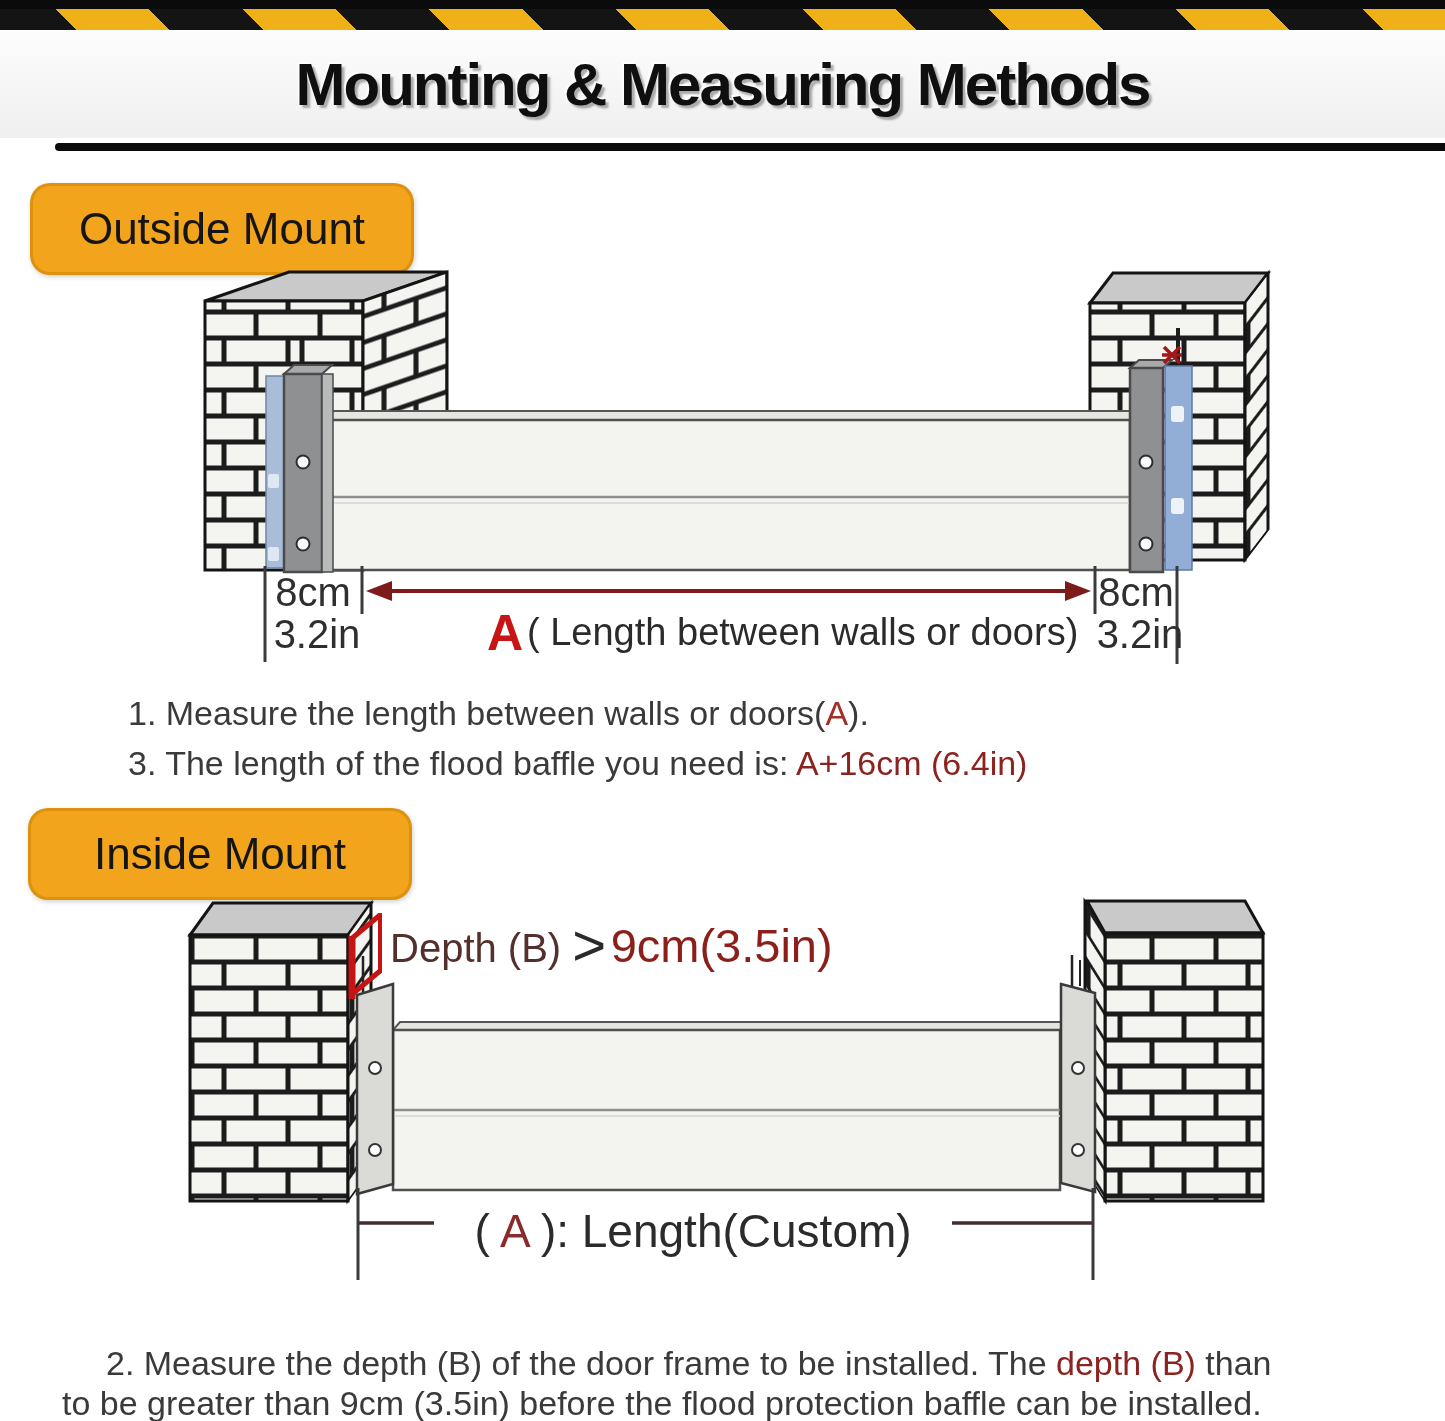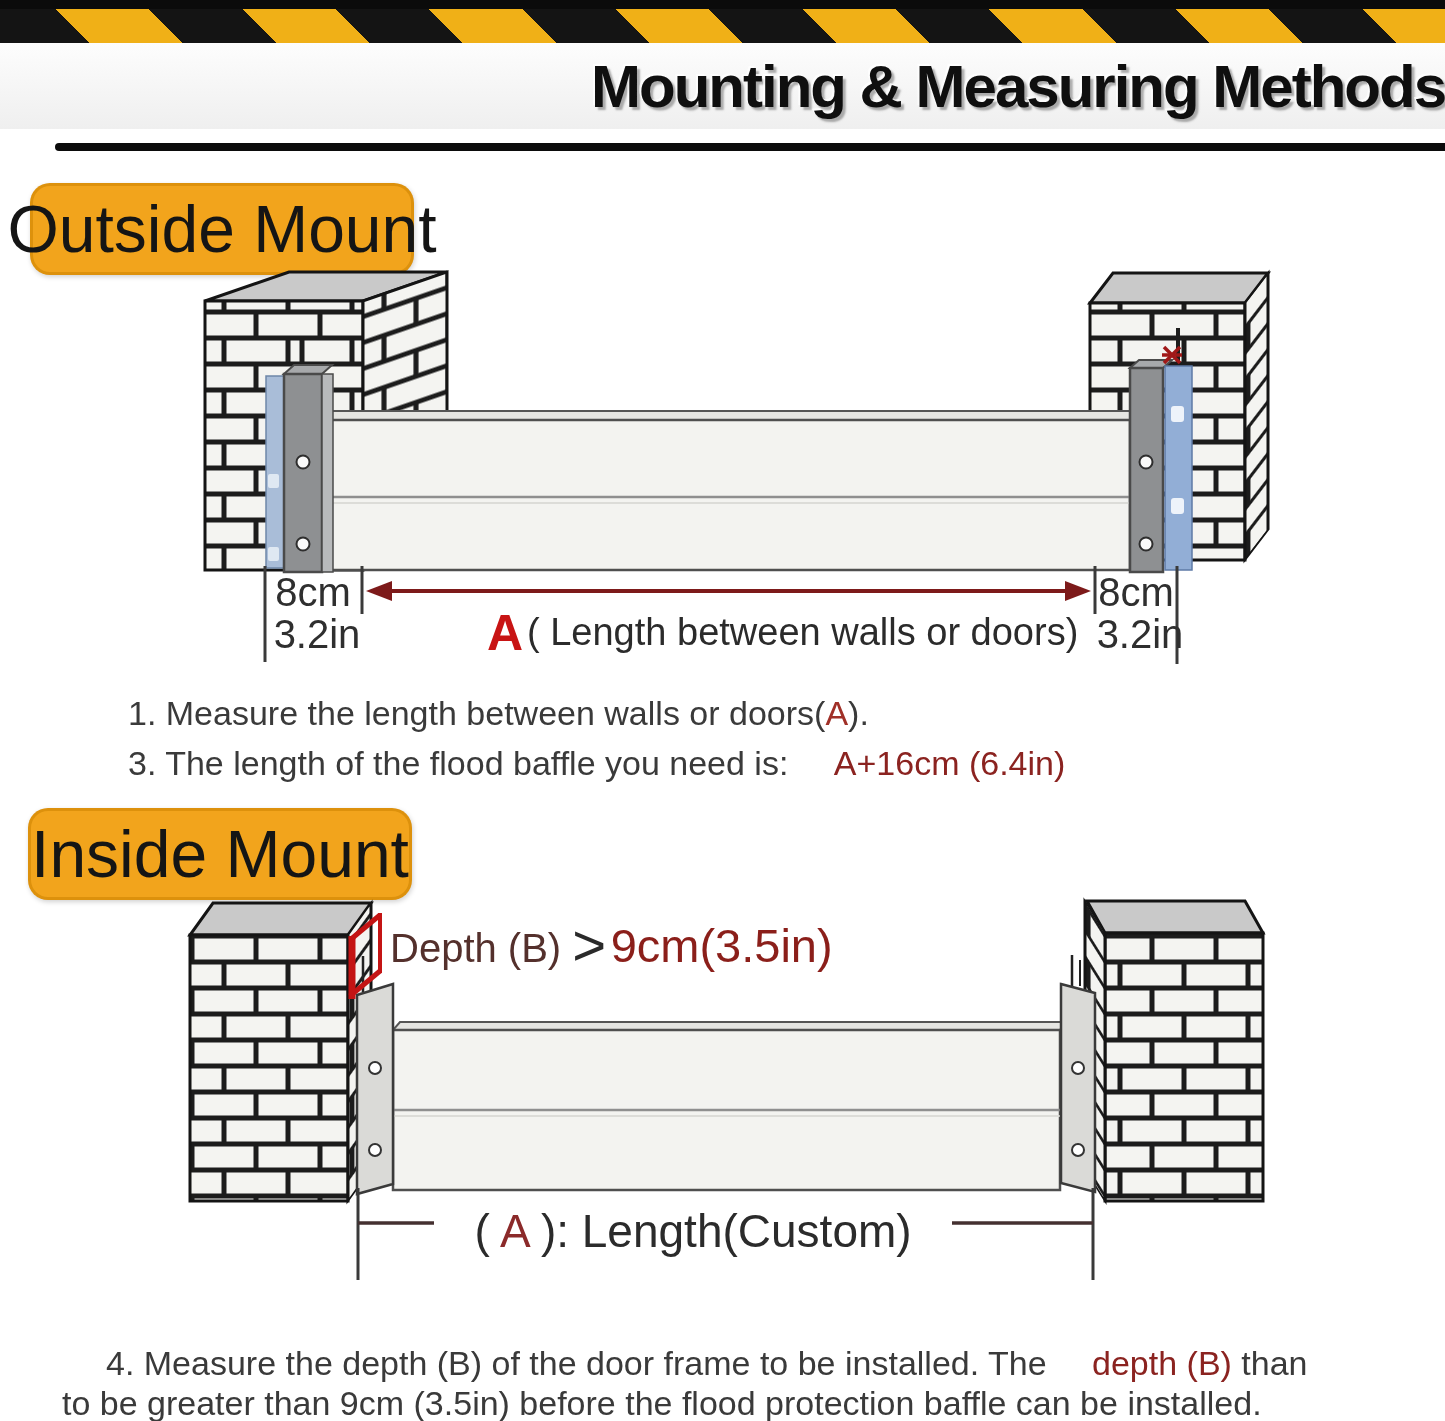--- a/index.html
+++ b/index.html
@@ -7,46 +7,46 @@
     position:relative;width:1445px;height:1421px;overflow:hidden;
     background:#ffffff;font-family:"Liberation Sans",sans-serif;
   }
   
   .hazard-band{
     position:absolute;left:0;top:0;width:1445px;height:47px;
     background:repeating-linear-gradient(45deg,#141414 0 66px,#f0b017 66px 132px);
   }
   .top-black-bar{position:absolute;left:0;top:0;width:1445px;height:9px;background:#0b0b0b;}
   .title-band{
-    position:absolute;left:0;top:43px;width:1445px;height:86px;
-    display:flex;align-items:center;justify-content:flex-end;
+    position:absolute;left:0;top:30px;width:1445px;height:108px;
+    display:flex;align-items:center;justify-content:center;
     background:linear-gradient(#fdfdfd,#efefef);
   }
   .main-title{
     font-size:60px;font-weight:700;letter-spacing:-2px;color:#0f0f0f;
     text-shadow:-2px -2px 0 rgba(255,255,255,.75), 3px 3px 2px rgba(110,110,110,.55);
     white-space:nowrap;
   }
   .under-black-bar{
     position:absolute;left:55px;top:143px;width:1390px;height:8px;
     background:#0b0b0b;border-radius:5px 0 0 5px;
   }
   
   .badge{
     position:absolute;width:378px;height:86px;
     background:#f2a41c;border:3px solid rgba(209,135,4,.65);border-radius:20px;
     display:flex;align-items:center;justify-content:center;
-    font-size:66px;color:#151515;white-space:nowrap;
+    font-size:44px;color:#151515;white-space:nowrap;
     box-shadow:1px 2px 5px rgba(0,0,0,.18);
   }
   .badge-outside{left:30px;top:183px;}
   .badge-inside{left:28px;top:808px;}
   
   .step{position:absolute;font-size:34px;color:#3a3a3a;white-space:nowrap;}
-  .step .dark-red{color:#8b2320;margin-left:36px;}
+  .step .dark-red{color:#8b2320;}
   .step .red-a{color:#a03028;}
   
   svg.diagrams{position:absolute;left:0;top:0;width:1445px;height:1421px;}
   svg.diagrams text{font-family:"Liberation Sans",sans-serif;}
   .dim-txt{fill:#2f2f2f;font-size:40px;}
   .dim-caption{fill:#2b2b2b;font-size:38px;}
 </style>
 </head>
 <body>
 
@@ -213,19 +213,19 @@
   </svg>
 
   <div class="step" style="left:128px;top:694px;">
     <span>1. Measure the length between walls or doors(</span><span class="red-a">A</span><span>).</span>
   </div>
   <div class="step" style="left:128px;top:744px;">
     <span>3. The length of the flood baffle you need is: </span><span class="dark-red">A+16cm (6.4in)</span>
   </div>
 
   <div class="step" style="left:106px;top:1344px;">
-    <span>4. Measure the depth (B) of the door frame to be installed. The </span><span class="dark-red">depth (B)</span><span> than</span>
+    <span>2. Measure the depth (B) of the door frame to be installed. The </span><span class="dark-red">depth (B)</span><span> than</span>
   </div>
   <div class="step" style="left:62px;top:1384px;">
     <span>to be greater than 9cm (3.5in) before the flood protection baffle can be installed.</span>
   </div>
 
 </div>
 
 </body></html>

